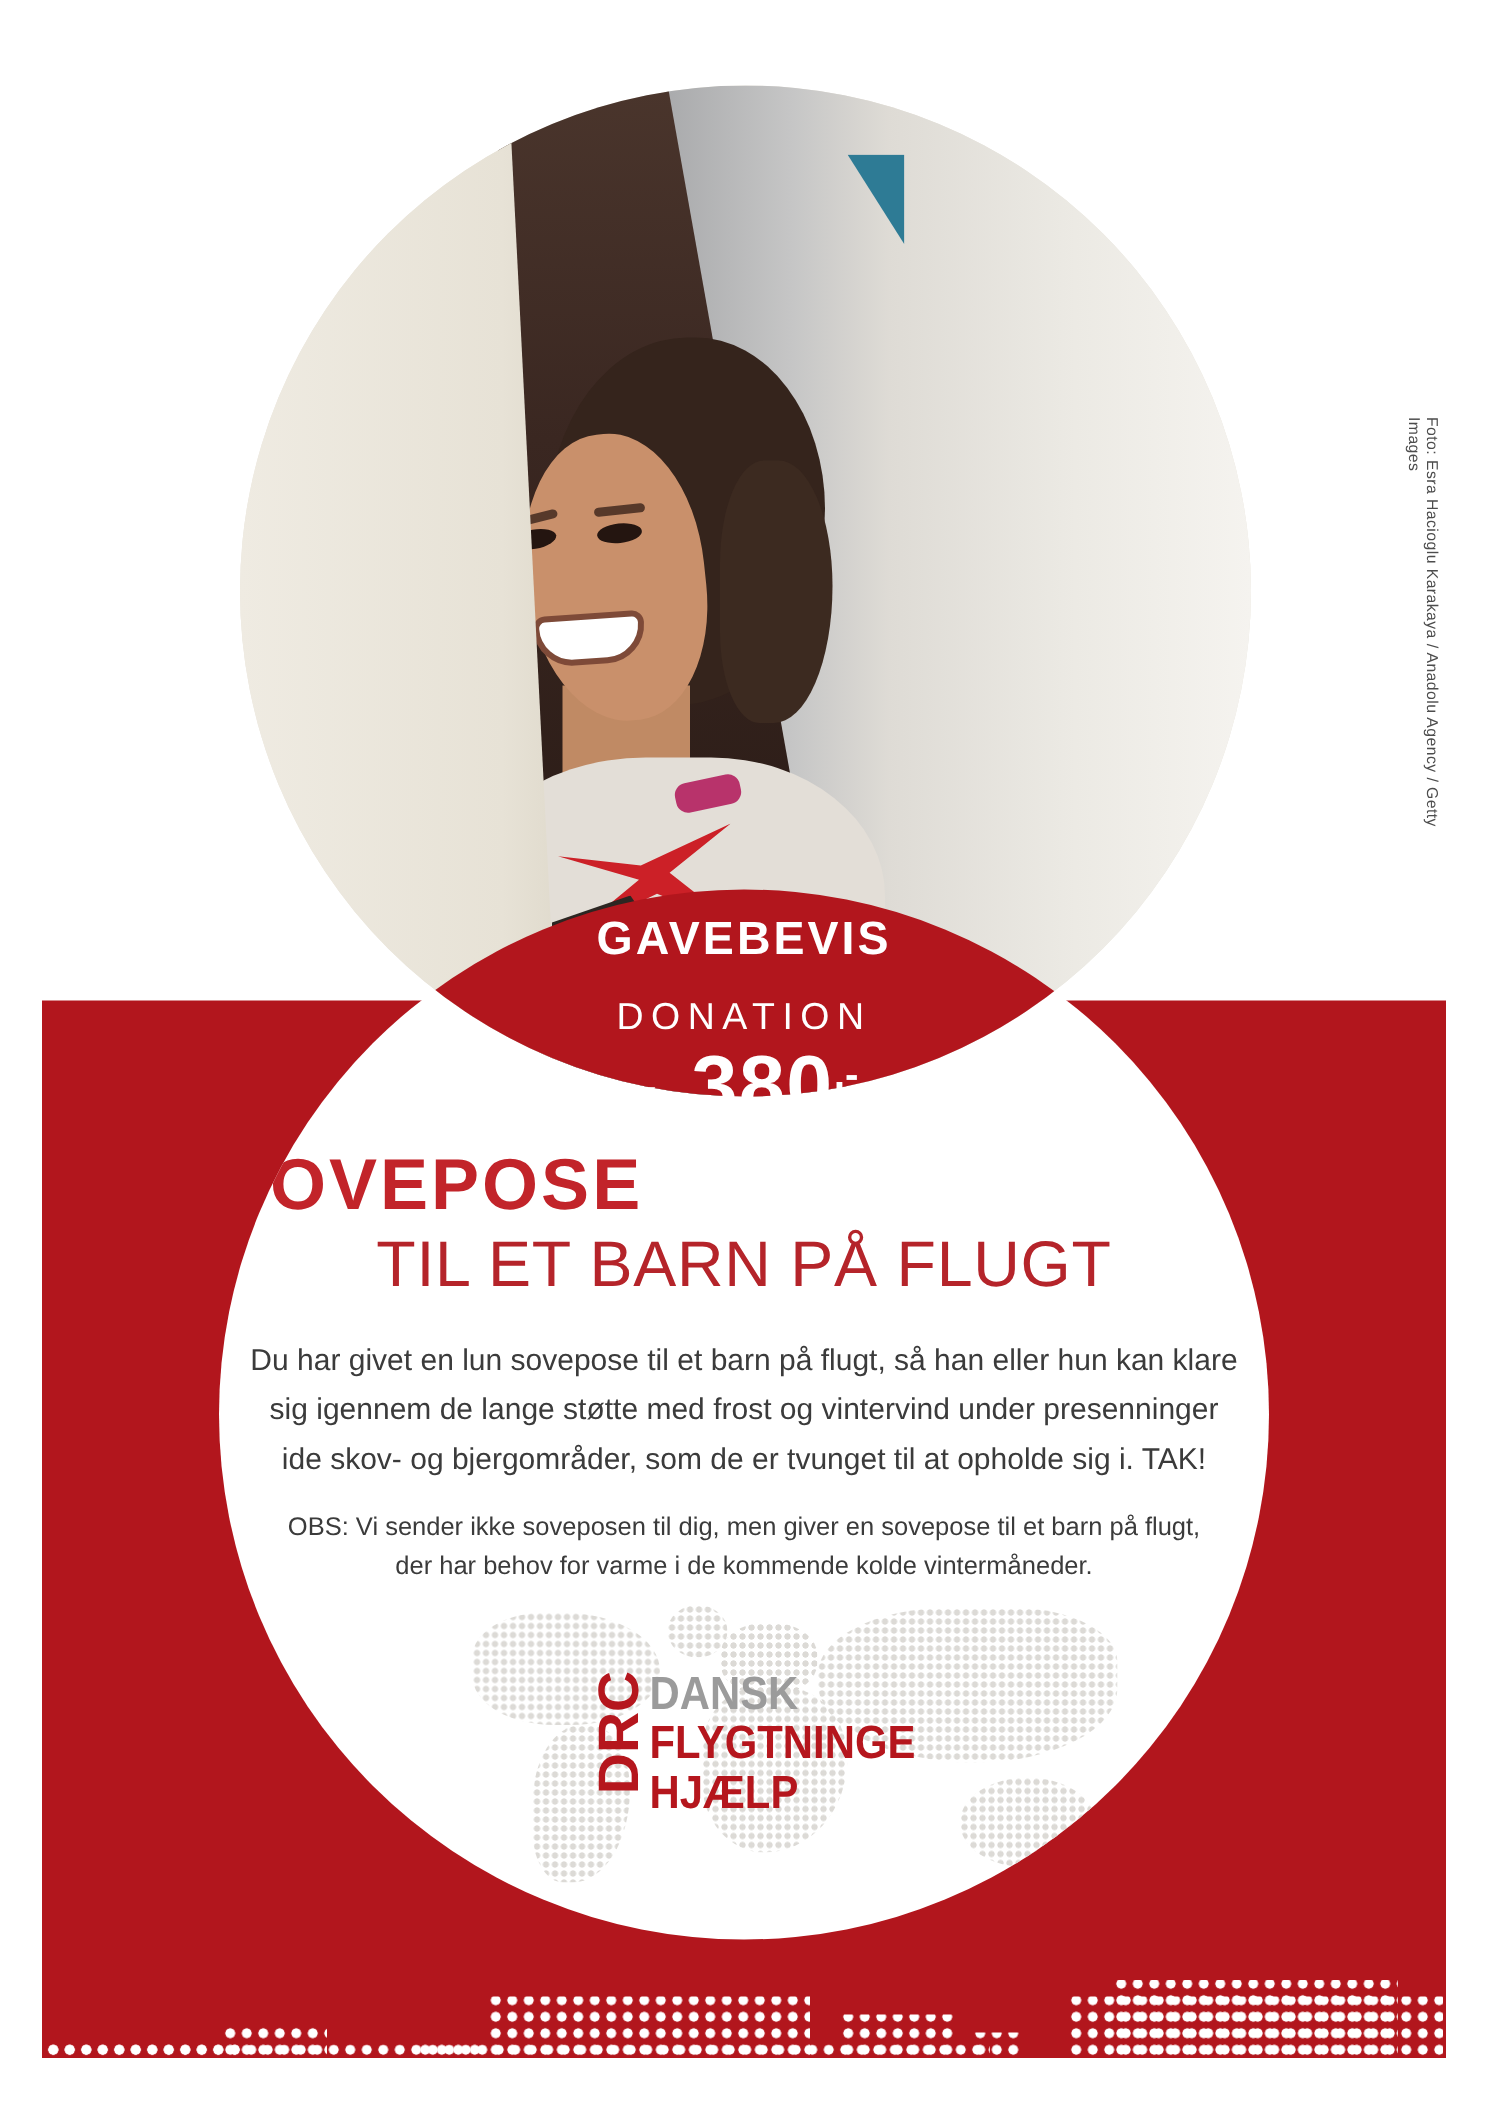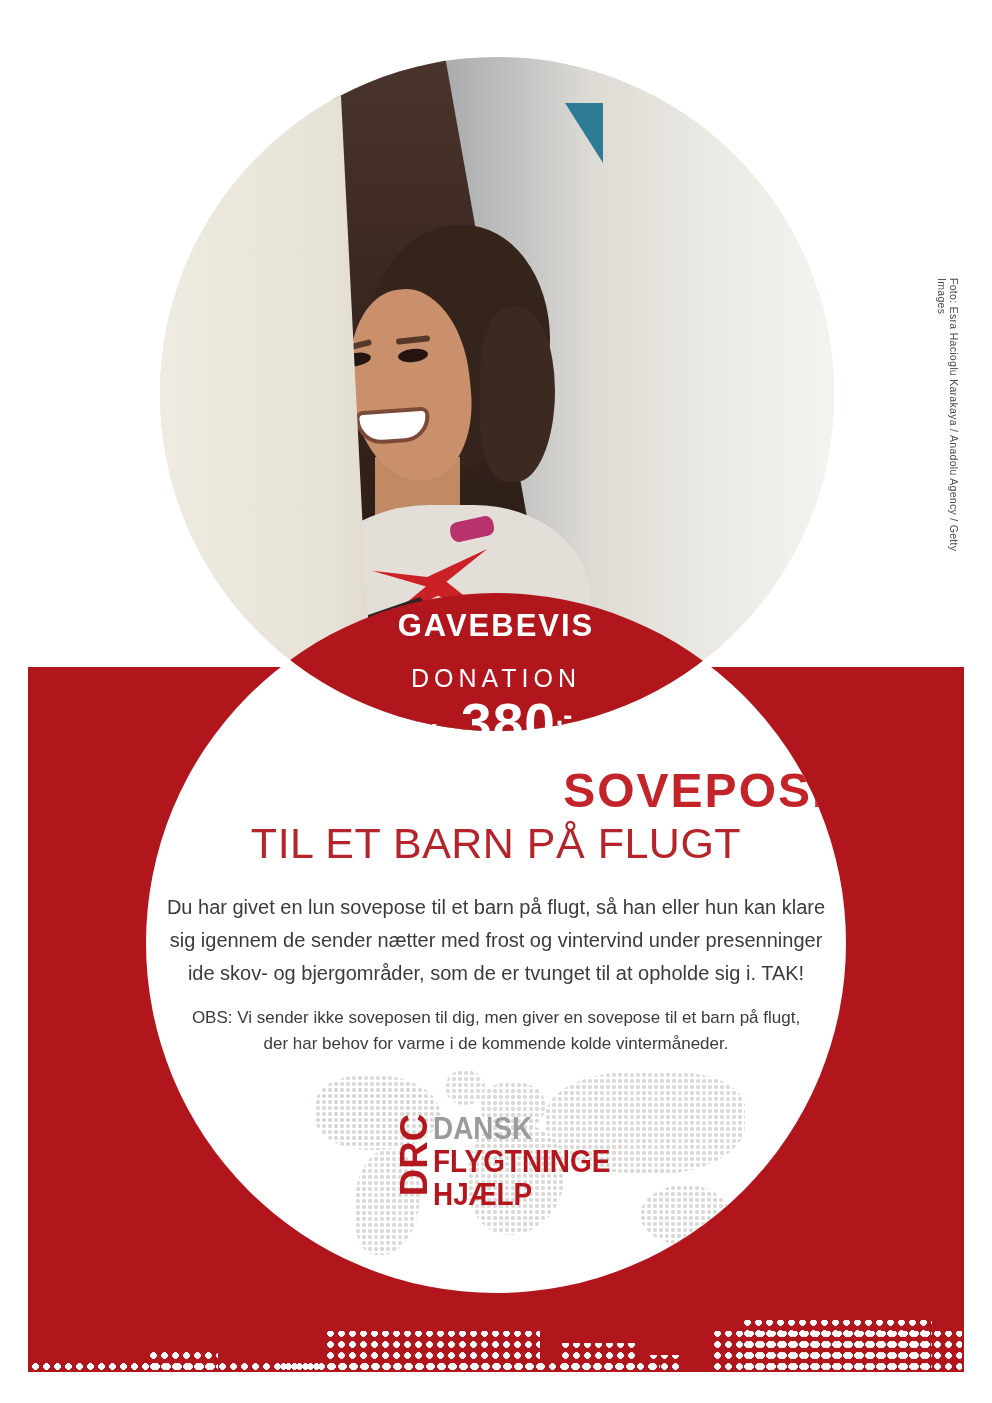--- a/index.html
+++ b/index.html
@@ -7,21 +7,21 @@
        font-family:"Liberation Sans","DejaVu Sans",sans-serif;}
   .abs{position:absolute;}
 
   
   .red-band{left:28px;top:667px;width:936px;height:705px;background:#b2161d;z-index:1;}
 
   
   .content-circle{left:146px;top:593px;width:700px;height:700px;background:#ffffff;
                   border-radius:50%;overflow:hidden;z-index:2;}
 
-  .headline-title{left:0;top:170px;width:700px;text-align:right;color:#c2242a;
+  .headline-title{left:0;top:170px;width:700px;text-align:left;color:#c2242a;
                   font-size:48px;font-weight:900;letter-spacing:2px;}
   .headline-sub{left:0;top:226px;width:700px;text-align:center;color:#b5242a;
                 font-size:43px;font-weight:300;letter-spacing:0.5px;}
   .body-par{left:20px;top:298px;width:660px;text-align:center;color:#3b3b3b;
             font-size:20px;line-height:33px;}
   .body-par span{display:block;}
   .obs-note{left:40px;top:412px;width:620px;text-align:center;color:#3b3b3b;
             font-size:17px;line-height:26px;}
   .obs-note span{display:block;}
 
@@ -113,21 +113,21 @@
       <div class="mapdot" style="left:322px;top:532px;width:97px;height:110px;border-radius:40% 45% 60% 45%;"></div>
       <div class="mapdot" style="left:399px;top:479px;width:200px;height:103px;border-radius:50% 40% 55% 60%;"></div>
       <div class="mapdot" style="left:494px;top:592px;width:90px;height:60px;border-radius:50%;"></div>
     </div>
 
     <h1 class="abs headline-title" style="margin:0;">SOVEPOSE</h1>
     <h2 class="abs headline-sub" style="margin:0;">TIL ET BARN PÅ FLUGT</h2>
 
     <p class="abs body-par" style="margin:0;">
       <span>Du har givet en lun sovepose til et barn på flugt, så han eller hun kan klare</span>
-      <span>sig igennem de sender nætter med frost og vintervind under presenninger</span>
+      <span>sig igennem de lange støtte med frost og vintervind under presenninger</span>
       <span>ide skov- og bjergområder, som de er tvunget til at opholde sig i. TAK!</span>
     </p>
 
     <p class="abs obs-note" style="margin:0;">
       <span>OBS: Vi sender ikke soveposen til dig, men giver en sovepose til et barn på flugt,</span>
       <span>der har behov for varme i de kommende kolde vintermåneder.</span>
     </p>
 
     <div>
       <div class="abs drc-vert">DRC</div>

